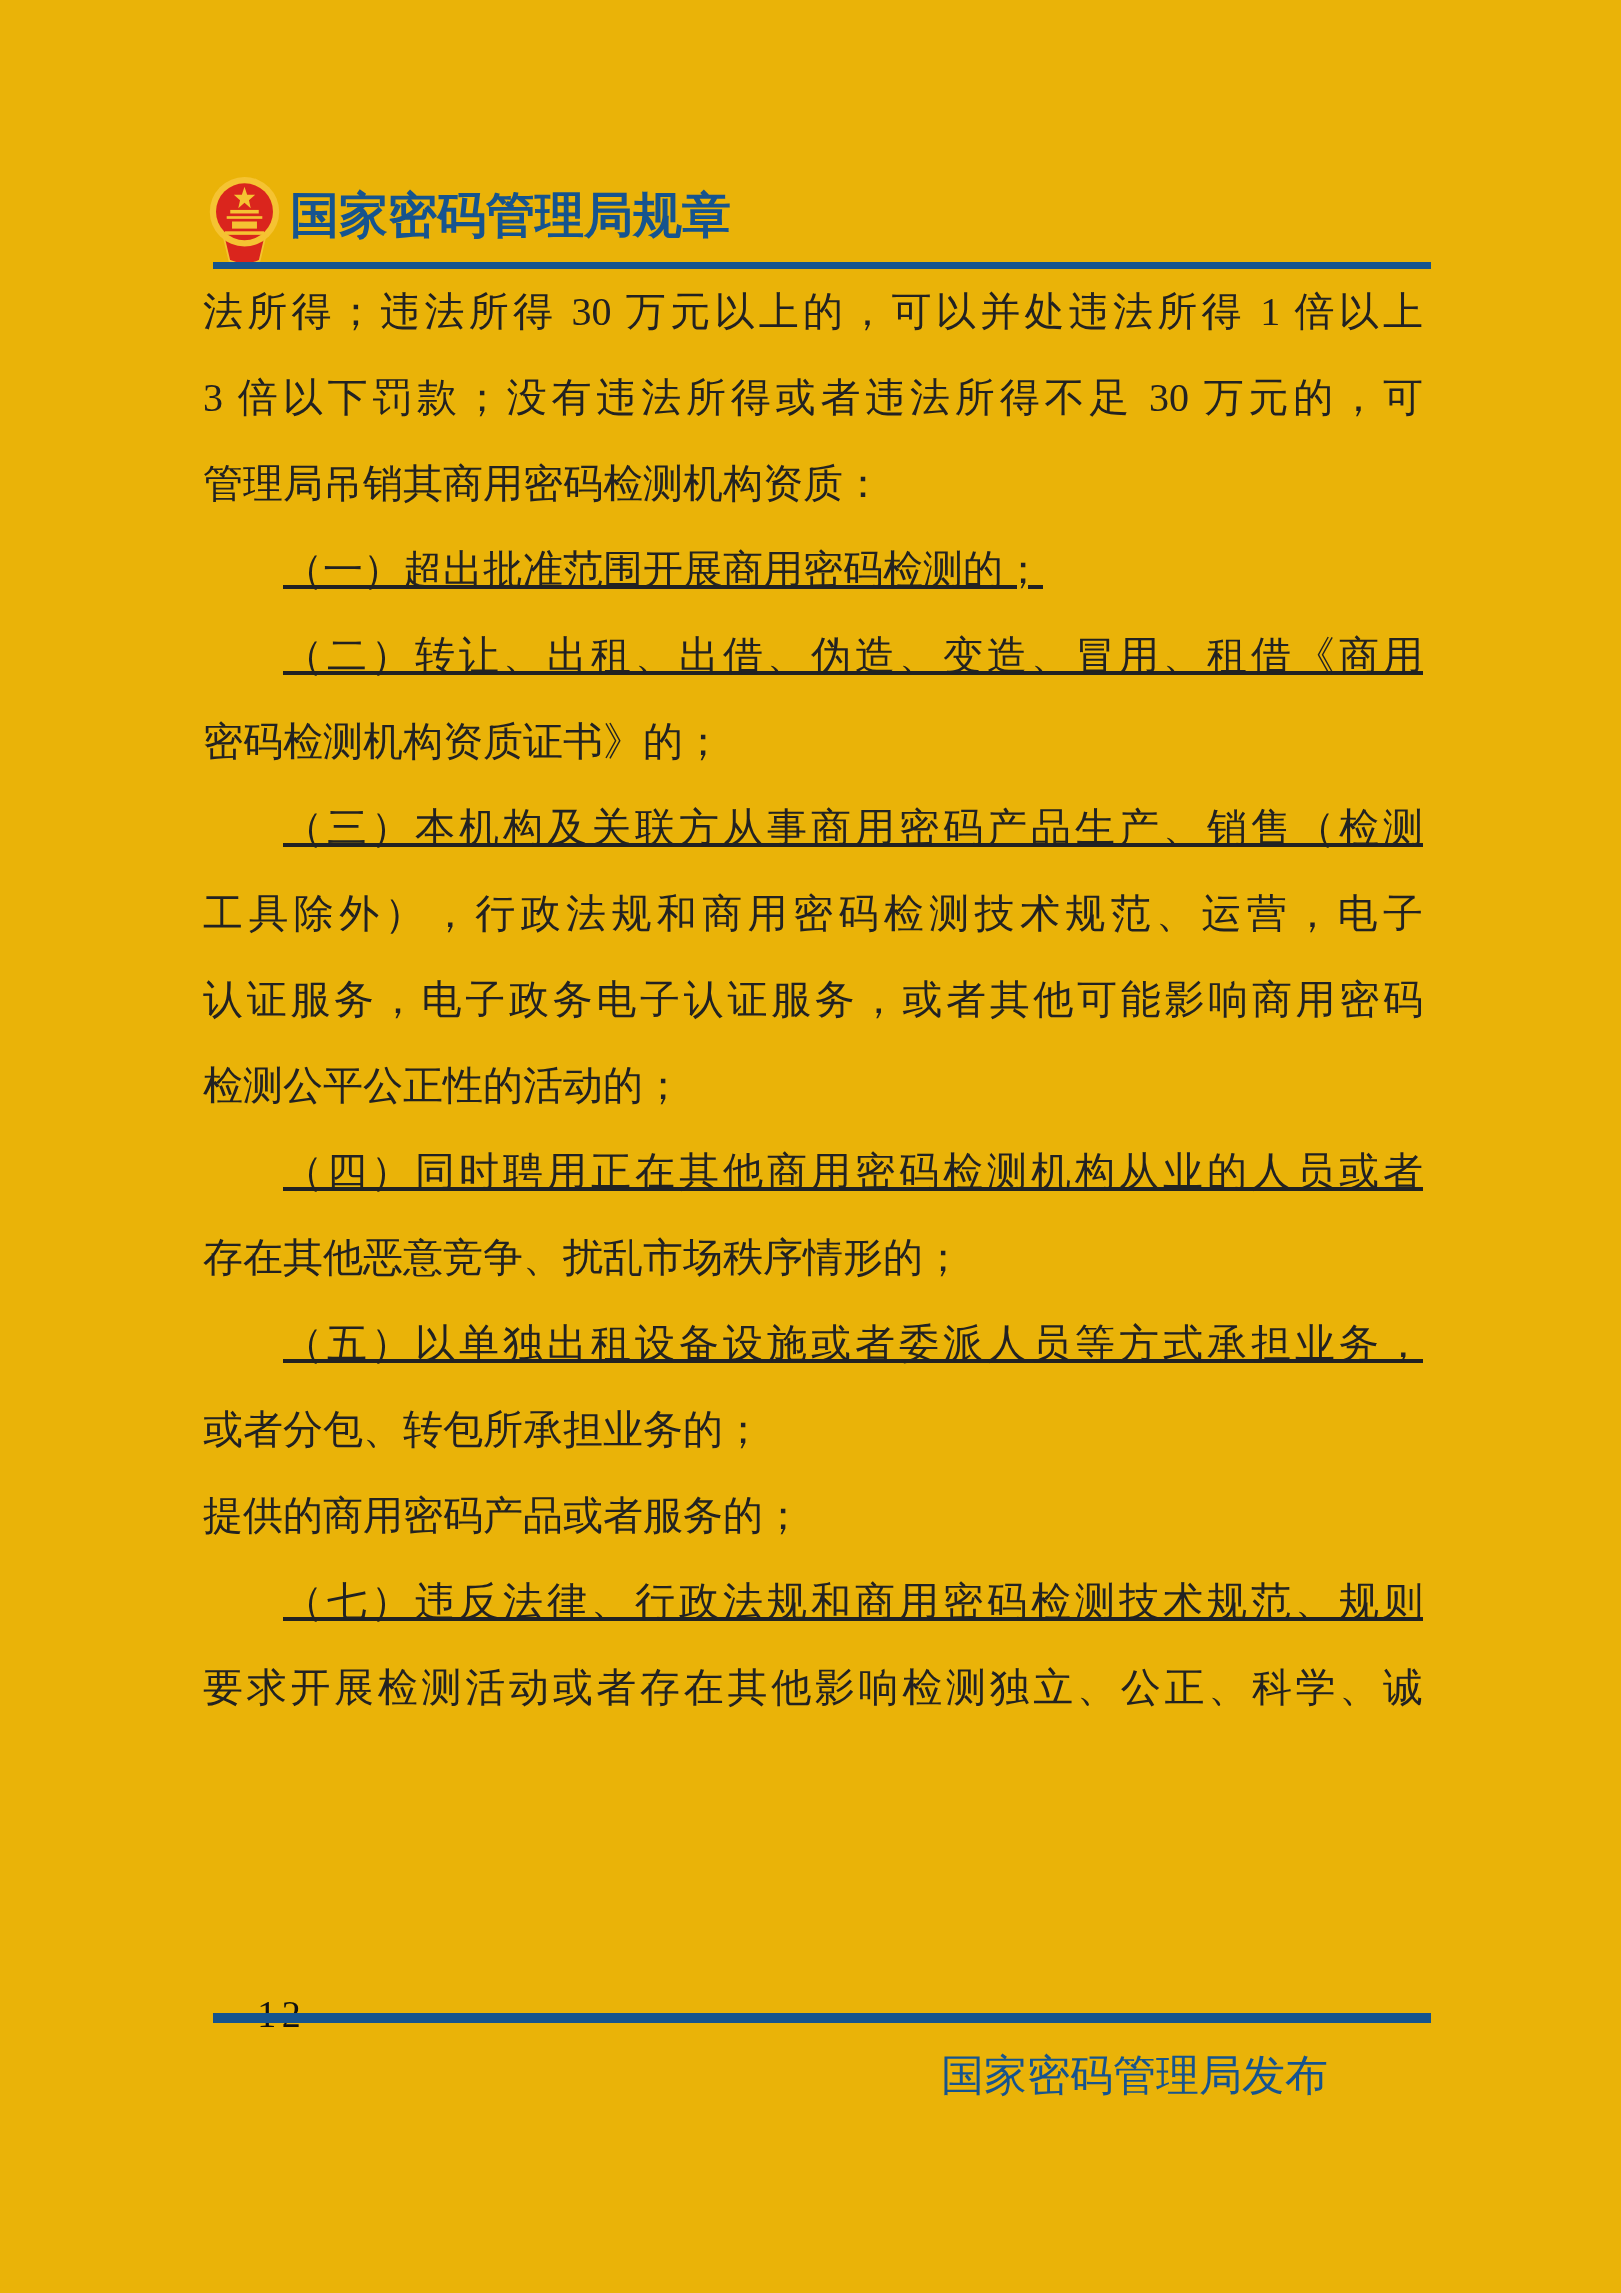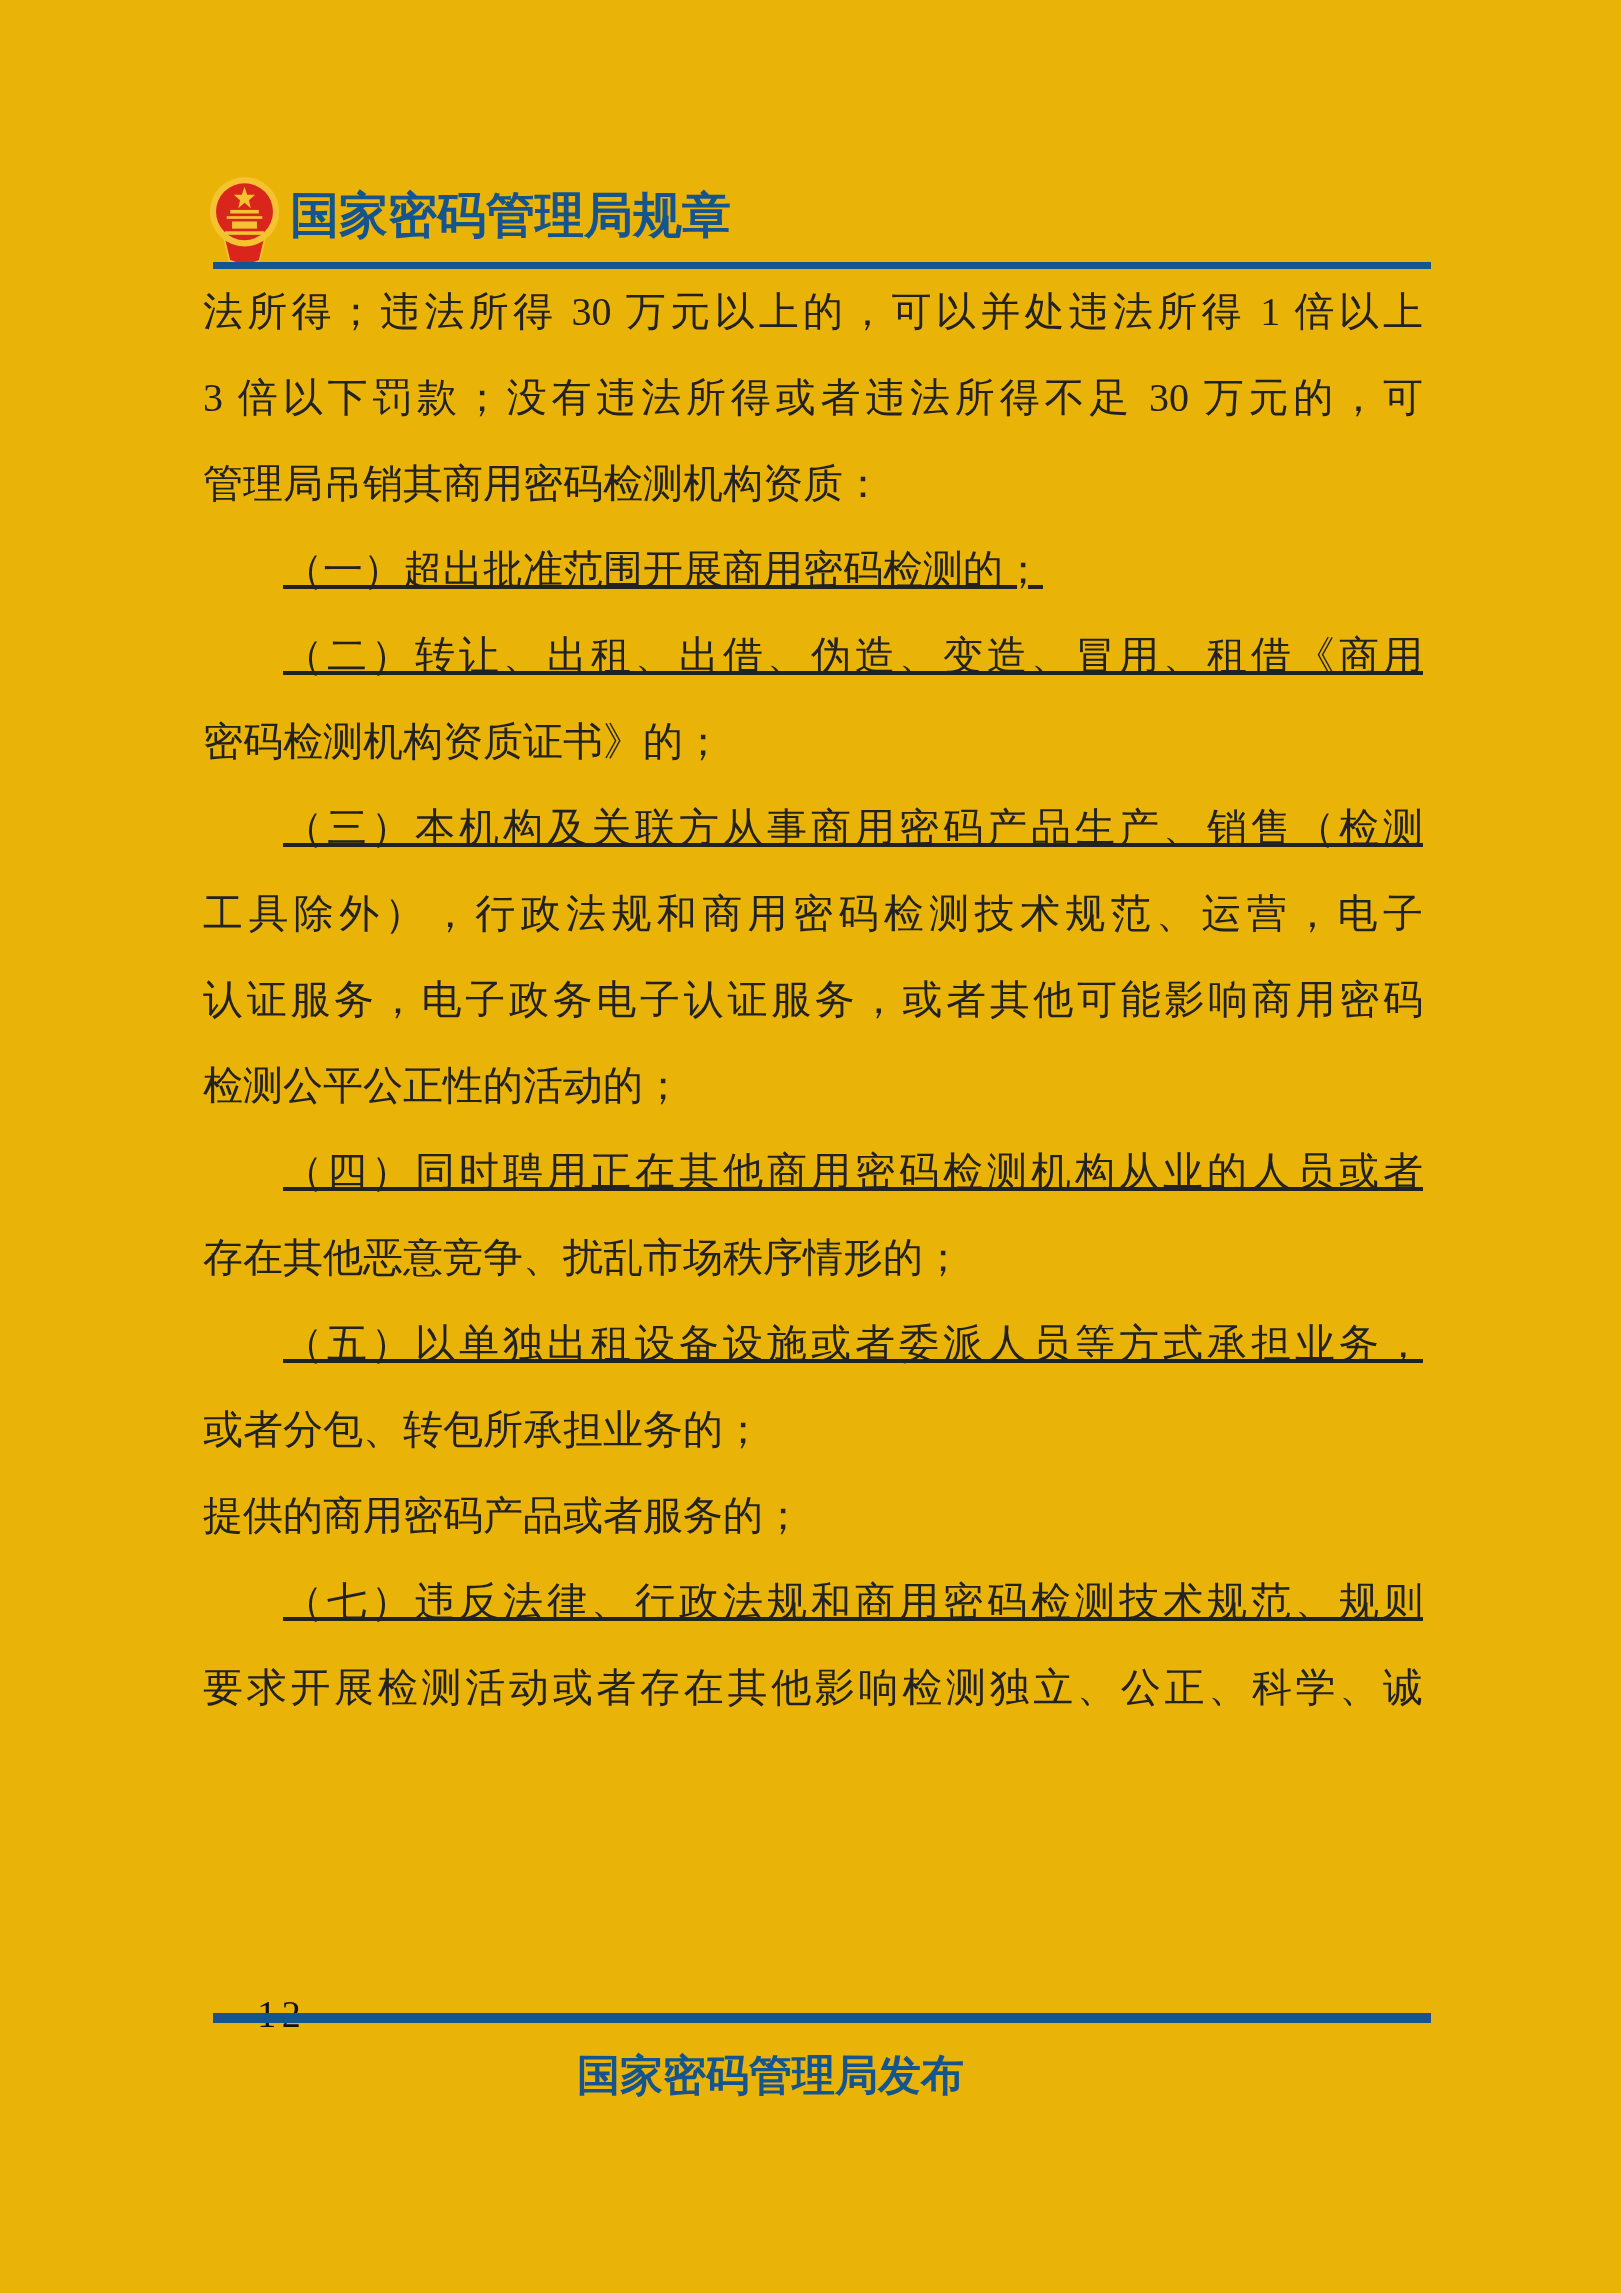--- a/index.html
+++ b/index.html
@@ -70,23 +70,23 @@
     top: 1992px;
     font-size: 38px;
     color: #111;
     letter-spacing: 5.4px;
   }
   .publisher {
     position: absolute;
     left: 213px;
     top: 2047px;
     width: 1115px;
-    text-align: center;
+    text-align: right;
     font-size: 43px;
-    font-weight: bold;
+    font-weight: normal;
     color: var(--accent, #16548E);
     white-space: nowrap;
   }
 </style>
 </head>
 <body>
 
 <div class="page">
 
   <header class="header">

